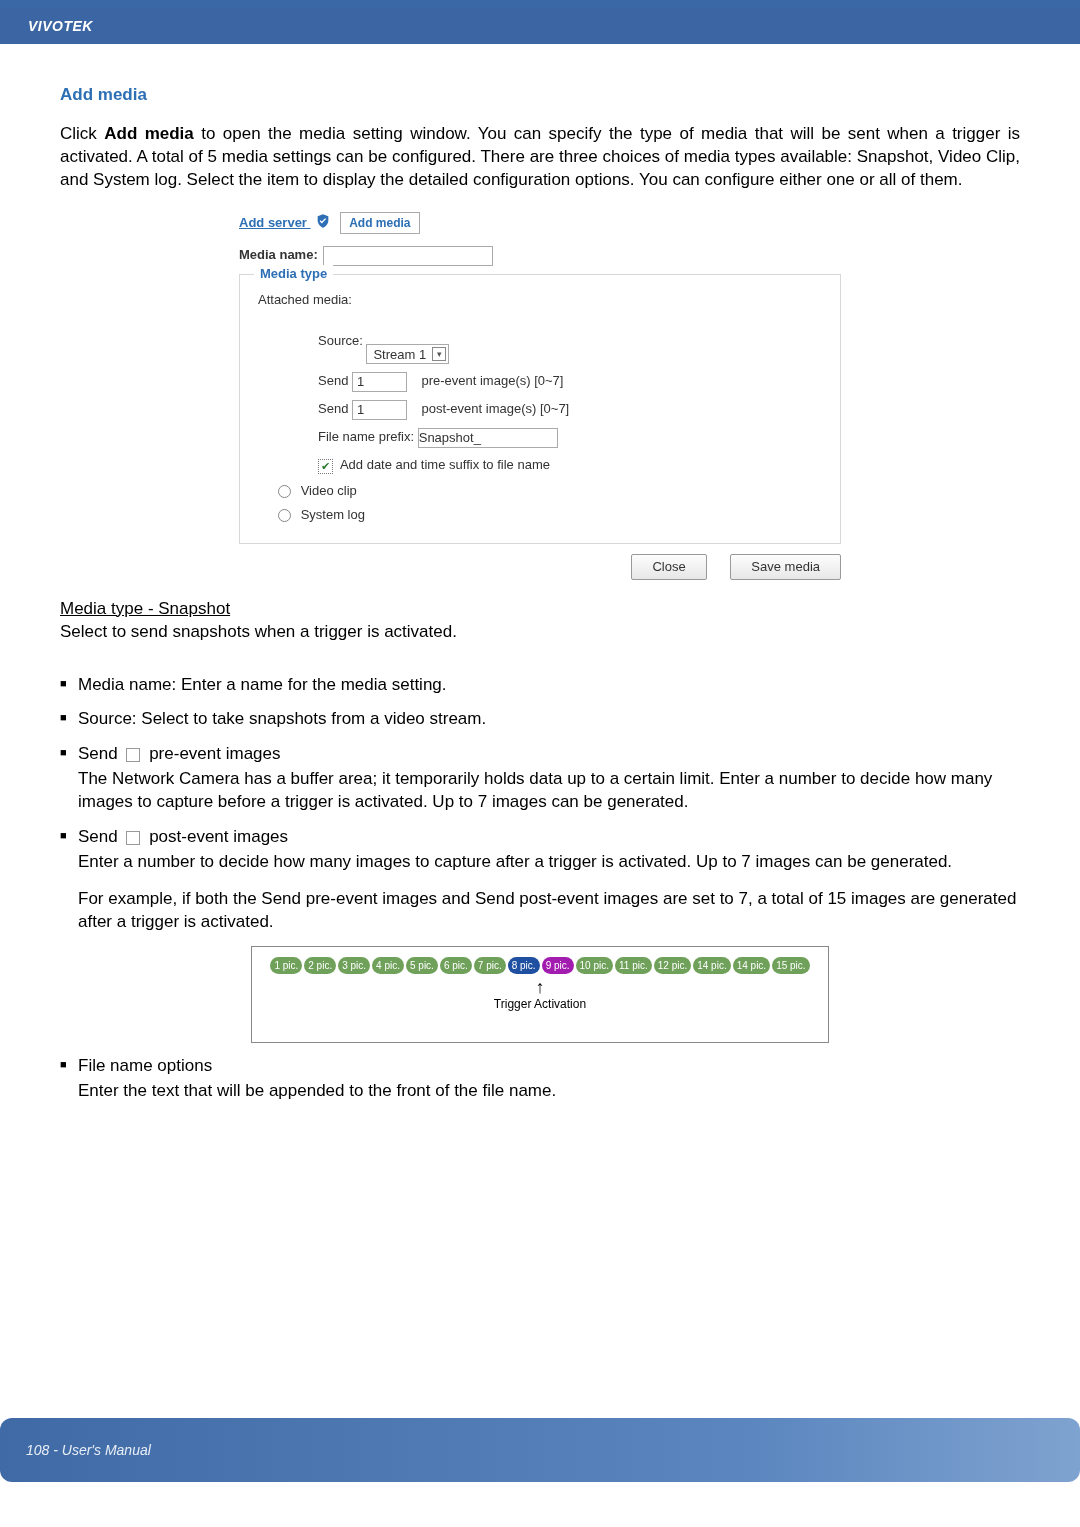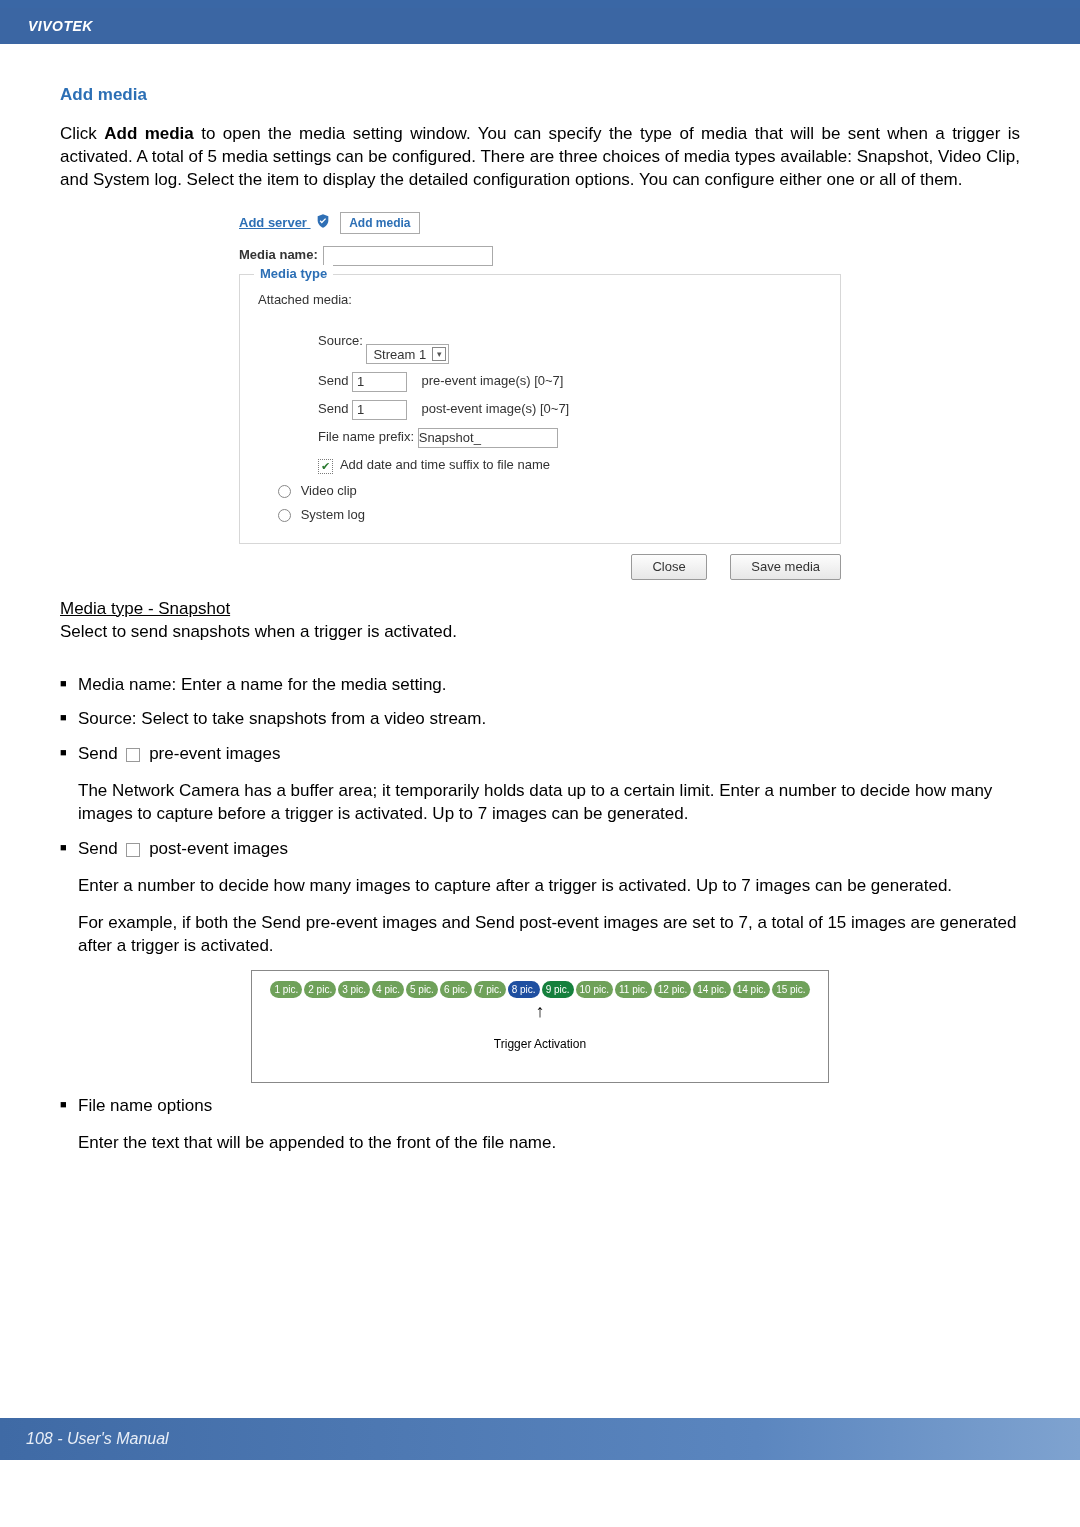--- a/index.html
+++ b/index.html
@@ -196,21 +196,21 @@
     font-size: 11px;
   }
   .bullet-item .inline-box {
     display: inline-block;
     width: 14px;
     height: 14px;
     border: 1px solid #999;
     vertical-align: middle;
     margin: 0 4px;
   }
-  .bullet-body { margin-top: 14px; }
+  .bullet-body { margin-top: 2px; }
   .para-gap { margin-top: 14px; }
 
   .trigger-diagram {
     display: flex;
     justify-content: center;
     margin: 10px 0 10px 0;
   }
   .trigger-box {
     border: 1px solid #888;
     padding: 10px 18px 6px 18px;
@@ -222,29 +222,30 @@
     color: #fff;
     border-radius: 9px;
     padding: 2px 4px;
     min-width: 26px;
   }
   .arrow {
     font-size: 18px;
     margin-top: 4px;
     line-height: 1;
   }
-  .trigger-label { font-size: 12px; margin-top: 16px; }
+  .trigger-label { font-size: 12px; margin-top: 0; }
 
   .footer-band {
     background: linear-gradient(90deg, #3f6aa5 0%, #5b86bf 70%, #7fa3d0 100%);
     color: #e8eef7;
     font-style: italic;
-    font-size: 16px;
-    padding: 12px 26px;
+    font-size: 14px;
+    padding: 24px 26px;
     margin-top: 24px;
+    border-radius: 12px;
   }
   .hidden-text { font-size: 1px; color: transparent; line-height: 0; height: 0; overflow: hidden; }
 </style>
 </head>
 <body>
 
 <div class="top-band"></div>
 <div class="header-bar">
   <span>VIVOTEK</span>
 </div>
@@ -357,21 +358,21 @@
     <div class="trigger-box">
       <div class="pic-row" id="pic-row">
           <span class="pic" style="background: rgb(111, 161, 90);">1 pic.</span>
           <span class="pic" style="background: rgb(111, 161, 90);">2 pic.</span>
           <span class="pic" style="background: rgb(111, 161, 90);">3 pic.</span>
           <span class="pic" style="background: rgb(111, 161, 90);">4 pic.</span>
           <span class="pic" style="background: rgb(111, 161, 90);">5 pic.</span>
           <span class="pic" style="background: rgb(111, 161, 90);">6 pic.</span>
           <span class="pic" style="background: rgb(111, 161, 90);">7 pic.</span>
           <span class="pic" style="background: rgb(31, 79, 160);">8 pic.</span>
-          <span class="pic" style="background: #15803d;">9 pic.</span>
+          <span class="pic" style="background: #a21caf;">9 pic.</span>
           <span class="pic" style="background: rgb(111, 161, 90);">10 pic.</span>
           <span class="pic" style="background: rgb(111, 161, 90);">11 pic.</span>
           <span class="pic" style="background: rgb(111, 161, 90);">12 pic.</span>
           <span class="pic" style="background: rgb(111, 161, 90);">14 pic.</span>
           <span class="pic" style="background: rgb(111, 161, 90);">14 pic.</span>
           <span class="pic" style="background: rgb(111, 161, 90);">15 pic.</span>
         </div>
       <div class="arrow">↑</div>
       <div class="trigger-label">Trigger Activation</div>
       <span class="hidden-text">[diagram]</span>

